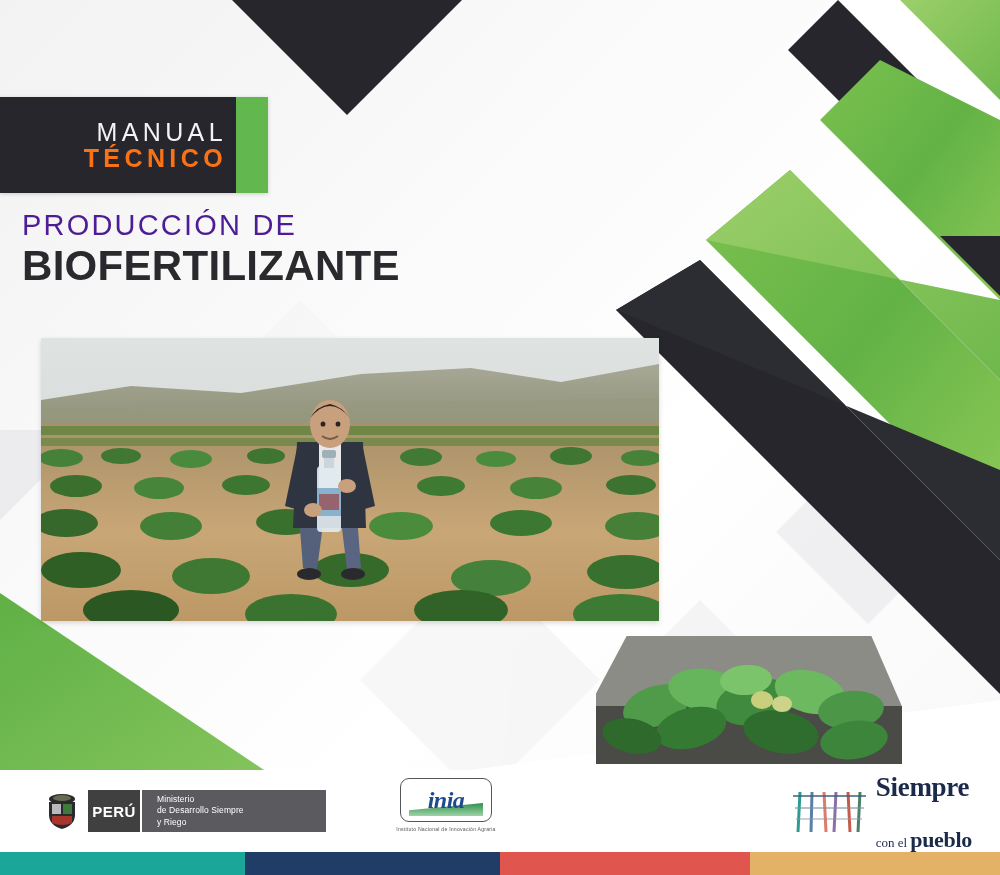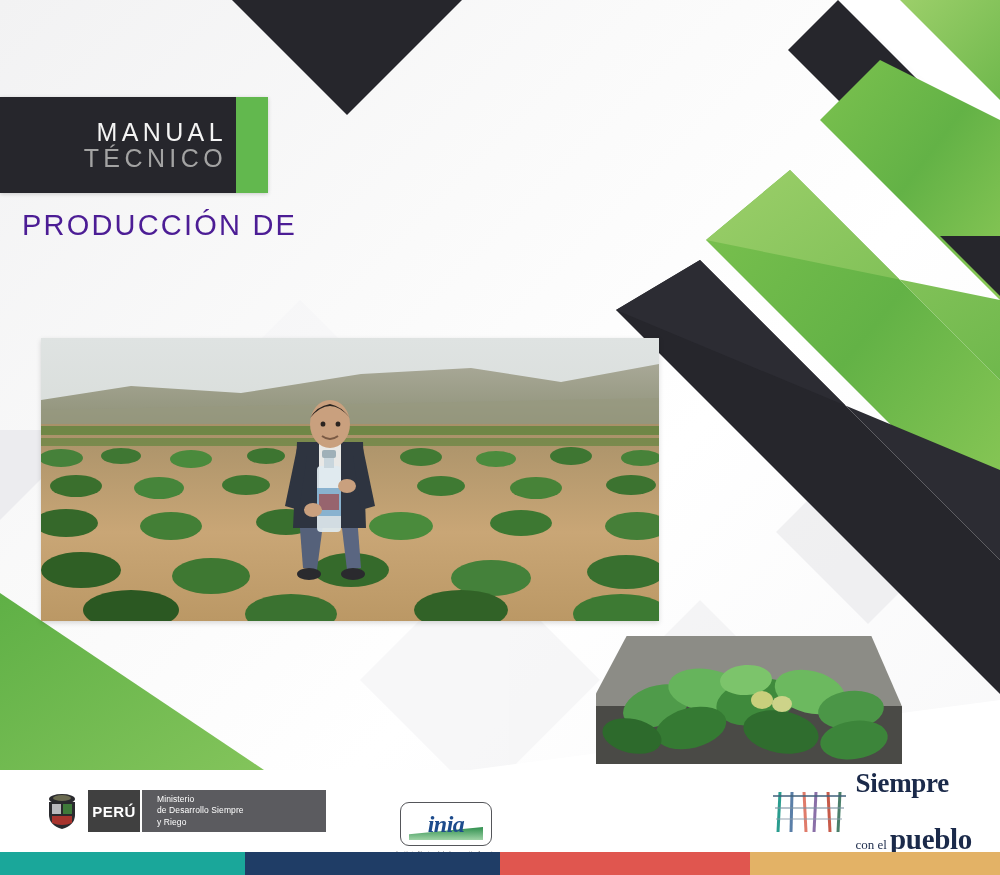--- a/index.html
+++ b/index.html
@@ -28,21 +28,21 @@
   .badge-dark{
     flex:1;background:#26262c;display:flex;flex-direction:column;
     align-items:flex-end;justify-content:center;
     padding-right:9px;
   }
   .badge-line1{
     color:#f4f4f4;font-size:25px;letter-spacing:4.4px;font-weight:400;
     line-height:1.05;text-align:right;
   }
   .badge-line2{
-    color:#a3a3a3;font-size:25px;letter-spacing:4.4px;font-weight:400;
+    color:#f97316;font-size:25px;letter-spacing:4.4px;font-weight:700;
     line-height:1.05;text-align:right;
   }
   .badge-green{width:32px;background:#62b84e;}
 
   
   .title-block{position:absolute;left:22px;top:207px;}
   .t-pre{
     font-size:29px;letter-spacing:2.2px;color:#4c1d95;font-weight:400;
     line-height:1.25;
   }
@@ -81,21 +81,21 @@
     letter-spacing:.5px;display:flex;align-items:center;justify-content:center;
     width:52px;height:42px;
   }
   .peru-gray{
     background:#5b5b5f;color:#fff;height:42px;width:186px;
     display:flex;flex-direction:column;justify-content:center;
     padding-left:15px;border-left:2px solid #fff;
   }
   .peru-gray span{font-size:8.5px;line-height:1.32;letter-spacing:.1px;}
 
-  .logo-inia{position:absolute;left:383px;top:32px;width:126px;text-align:center;}
+  .logo-inia{position:absolute;left:383px;top:8px;width:126px;text-align:center;}
   .inia-box{
     border:1.6px solid #55565a;border-radius:9px;height:44px;width:92px;margin:0 auto;
     position:relative;overflow:hidden;background:#fff;
     display:flex;align-items:center;justify-content:center;
   }
   .inia-word{
     font-family:"Liberation Serif", serif;font-style:italic;font-weight:700;
     font-size:24px;color:#1d4b8c;letter-spacing:-.5px;position:relative;z-index:3;
     line-height:1;
   }
@@ -105,21 +105,21 @@
     clip-path:polygon(0 55%,100% 0,100% 100%,0 100%);
   }
   .inia-sub{font-size:5.2px;color:#5a5a5e;margin-top:4px;letter-spacing:.2px;}
 
   .logo-siempre{position:absolute;right:28px;top:16px;display:flex;align-items:center;height:52px;}
   .siempre-marks{width:78px;height:52px;margin-right:8px;}
   .siempre-text{display:flex;flex-direction:column;line-height:1;}
   .s-l1{font-family:"Liberation Serif", serif;font-weight:700;font-size:27px;color:#1b2a4a;letter-spacing:-.3px;}
   .s-l2{display:flex;align-items:baseline;}
   .s-small{font-family:"Liberation Serif", serif;font-size:13px;color:#1b2a4a;margin-right:3px;font-weight:400;}
-  .s-big{font-family:"Liberation Serif", serif;font-weight:700;font-size:29px;color:#1b2a4a;letter-spacing:-.3px;margin-top:28px;}
+  .s-big{font-family:"Liberation Serif", serif;font-weight:700;font-size:22px;color:#1b2a4a;letter-spacing:-.3px;margin-top:28px;}
 
   
   .colorbar{position:absolute;left:0;bottom:0;width:100%;height:23px;display:flex;}
   .colorbar div{height:100%;}
 </style>
 </head>
 <body>
 
 <div class="page">
 
@@ -181,20 +181,21 @@
   <div class="badge">
     <div class="badge-dark">
       <div class="badge-line1">MANUAL</div>
       <div class="badge-line2">TÉCNICO</div>
     </div>
     <div class="badge-green"></div>
   </div>
 
   <div class="title-block">
     <div class="t-pre">PRODUCCIÓN DE</div>
+    <div class="t-main">BIOFERTILIZANTE</div>
   </div>
 
   <div class="photo-main">
     <svg width="618" height="283" viewBox="0 0 618 283">
       <defs>
         <linearGradient id="sky" x1="0" y1="0" x2="0" y2="1">
           <stop offset="0%" stop-color="#dfe3e2"></stop>
           <stop offset="100%" stop-color="#c9cfc8"></stop>
         </linearGradient>
         <linearGradient id="hill" x1="0" y1="0" x2="0" y2="1">

